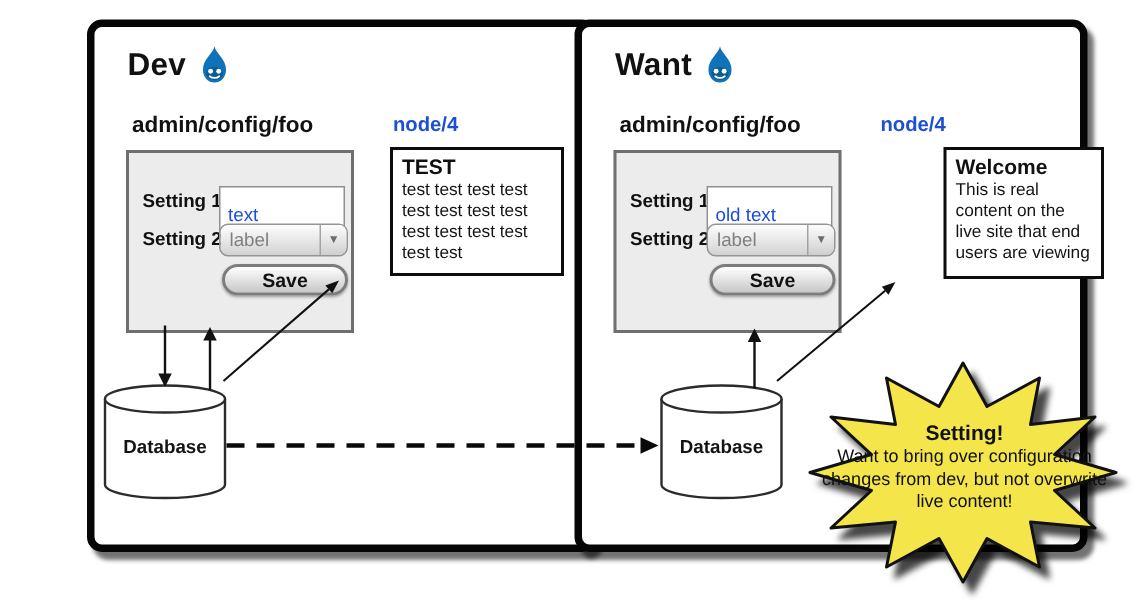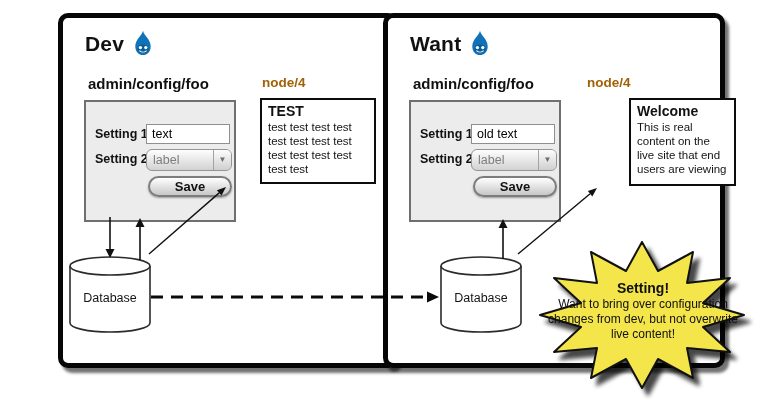--- a/index.html
+++ b/index.html
@@ -14,32 +14,32 @@
     background:#fff;border:5px solid #060606;border-radius:10px;
     box-shadow:4px 5px 3px rgba(0,0,0,0.55);
     z-index:1;
   }
   .env-box.dev{left:14px;margin-left:44px;}
   .env-box.live{left:383px;width:332px;}
   .env-title-row{position:absolute;left:22px;top:12px;display:flex;align-items:center;gap:7px;}
   .env-title{font-size:21px;font-weight:bold;letter-spacing:0.2px;}
   .drupal-logo{width:24px;height:27px;display:block;}
   .path-label{position:absolute;left:25px;top:57px;font-size:15px;font-weight:bold;}
-  .node-label{position:absolute;left:199px;top:57px;font-size:13.5px;font-weight:bold;color:#a16207;}
+  .node-label{position:absolute;left:199px;top:57px;font-size:13.5px;font-weight:bold;color:#1d4ed8;}
   
   .form-panel{
     position:absolute;left:21px;top:82px;width:152px;height:122px;
     background:#ececec;border:2px solid #6f6f6f;box-sizing:border-box;
   }
   .form-row-label{position:absolute;left:9px;font-size:12.5px;font-weight:bold;}
   .lbl1{top:25px;} .lbl2{top:50px;}
   .setting-input{
     position:absolute;left:60px;top:22px;width:84px;height:20px;box-sizing:border-box;
-    border:1px solid #8f8f8f;background:#fff;color:#000000;font-size:12.5px;
-    font-family:"Liberation Sans","DejaVu Sans",sans-serif;padding:0 5px;border-radius:0;
+    border:1px solid #8f8f8f;background:#fff;color:#1d4ed8;font-size:12.5px;
+    font-family:"Liberation Sans","DejaVu Sans",sans-serif;padding:18px 5px;border-radius:0;
   }
   .setting-select{
     position:absolute;left:60px;top:47px;width:86px;height:22px;box-sizing:border-box;
     border:1px solid #949494;border-radius:6px;display:flex;align-items:center;
     background:linear-gradient(#fefefe,#d2d2d2);overflow:hidden;
   }
   .select-value{flex:1;font-size:12.5px;color:#7f7f7f;padding-left:6px;}
   .select-arrow-box{
     width:17px;height:100%;border-left:1px solid #a3a3a3;display:flex;align-items:center;justify-content:center;
     background:linear-gradient(#fdfdfd,#cfcfcf);
@@ -56,21 +56,21 @@
     position:absolute;left:197px;top:80px;width:116px;box-sizing:border-box;
     background:#fff;border:2px solid #0c0c0c;padding:3px 5px 5px 6px;
   }
   .env-box.dev .node-box{height:86px;}
   .env-box.live .node-box{height:88px;width:107px;margin-left:44px;}
   .node-heading{font-size:14px;font-weight:bold;line-height:17px;}
   .node-body{font-size:11.5px;line-height:14px;color:#141414;}
   
   .connector-layer{position:absolute;left:0;top:0;z-index:2;pointer-events:none;}
   .db-label{
-    position:absolute;top:291px;width:84px;text-align:center;font-size:12.5px;color:#141414;z-index:3;
+    position:absolute;top:291px;width:84px;text-align:center;font-size:12.5px;color:#141414;z-index:3;font-weight:bold;
   }
   .db-label.dev{left:68px;} .db-label.live{left:439px;}
   
   .star-layer{position:absolute;left:525px;top:225px;z-index:4;
     filter:drop-shadow(6px 7px 2px rgba(0,0,0,0.72));}
   .star-text{
     position:absolute;left:544px;top:280px;width:198px;text-align:center;z-index:5;
   }
   .star-heading{font-size:14px;font-weight:bold;line-height:17px;}
   .star-body{font-size:12px;line-height:15px;color:#101010;}

